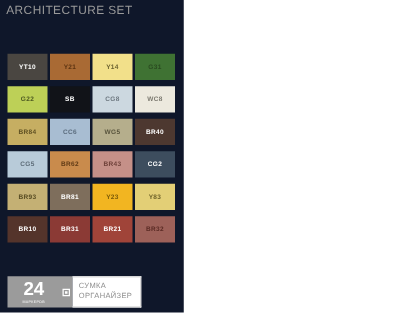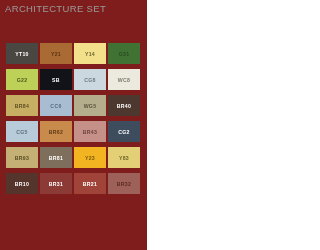--- a/index.html
+++ b/index.html
@@ -12,21 +12,21 @@
     height: 250px;
     font-family: "Liberation Sans", sans-serif;
     overflow: hidden;
     position: relative;
   }
   .page {
     width: 147px;
     height: 250px;
     box-sizing: border-box;
     position: relative;
-    background: #7f1d1d;
+    background: #0f172a;
   }
   .header {
     padding: 3px 0 0 5px;
   }
   .header-line {
     color: #9a9a9a;
     font-size: 9.5px;
     letter-spacing: 0.35px;
     line-height: 11.5px;
     white-space: nowrap;
@@ -205,14 +205,29 @@
         <span style="color: rgb(255, 255, 255);">BR31</span>
       </div>
       <div class="swatch" style="background: rgb(160, 68, 57);">
         <span style="color: rgb(255, 255, 255);">BR21</span>
       </div>
       <div class="swatch" style="background: rgb(157, 97, 89);">
         <span style="color: rgb(90, 42, 36);">BR32</span>
       </div>
     </div>
 
+  <div class="footer">
+    <div class="badge-count">
+      <div class="badge-number">24</div>
+      <div class="badge-sub">МАРКЕРОВ</div>
+    </div>
+    <div class="badge-icon">
+      <div class="badge-icon-inner">
+        <div class="badge-icon-dot"></div>
+      </div>
+    </div>
+    <div class="badge-text">
+      <div>СУМКА</div>
+      <div>ОРГАНАЙЗЕР</div>
+    </div>
+  </div>
 
 </div>
 
 </body></html>

